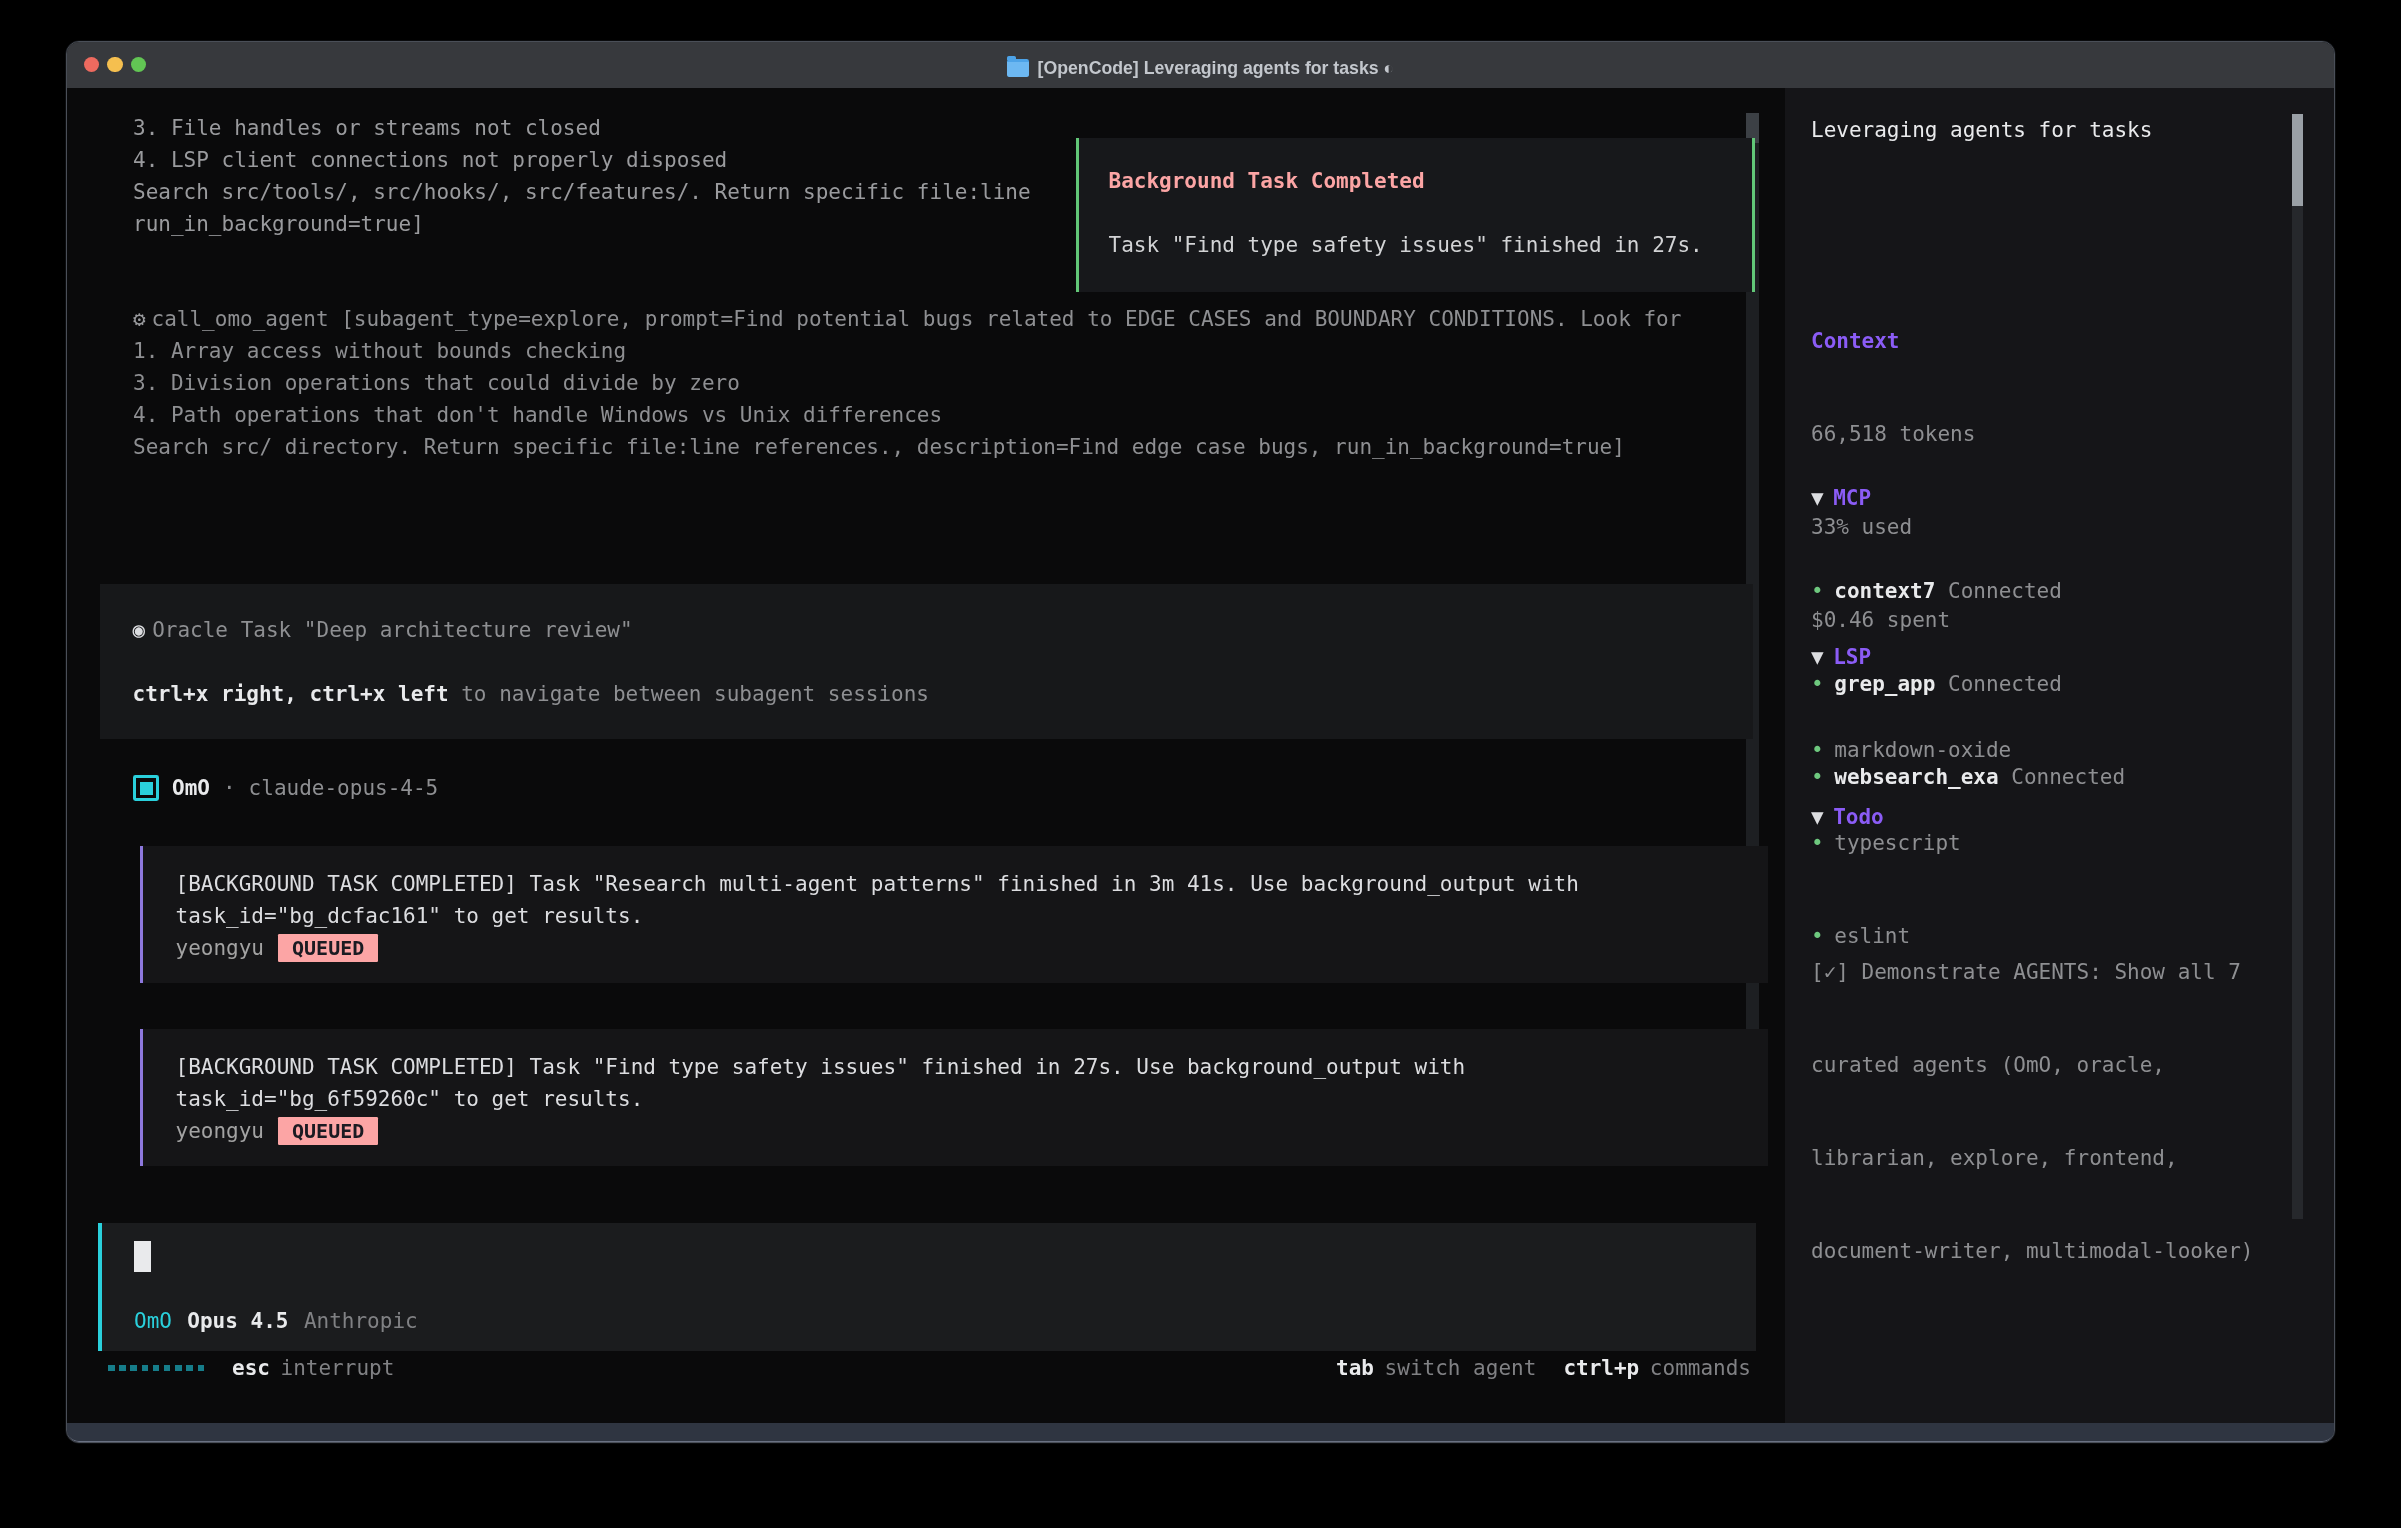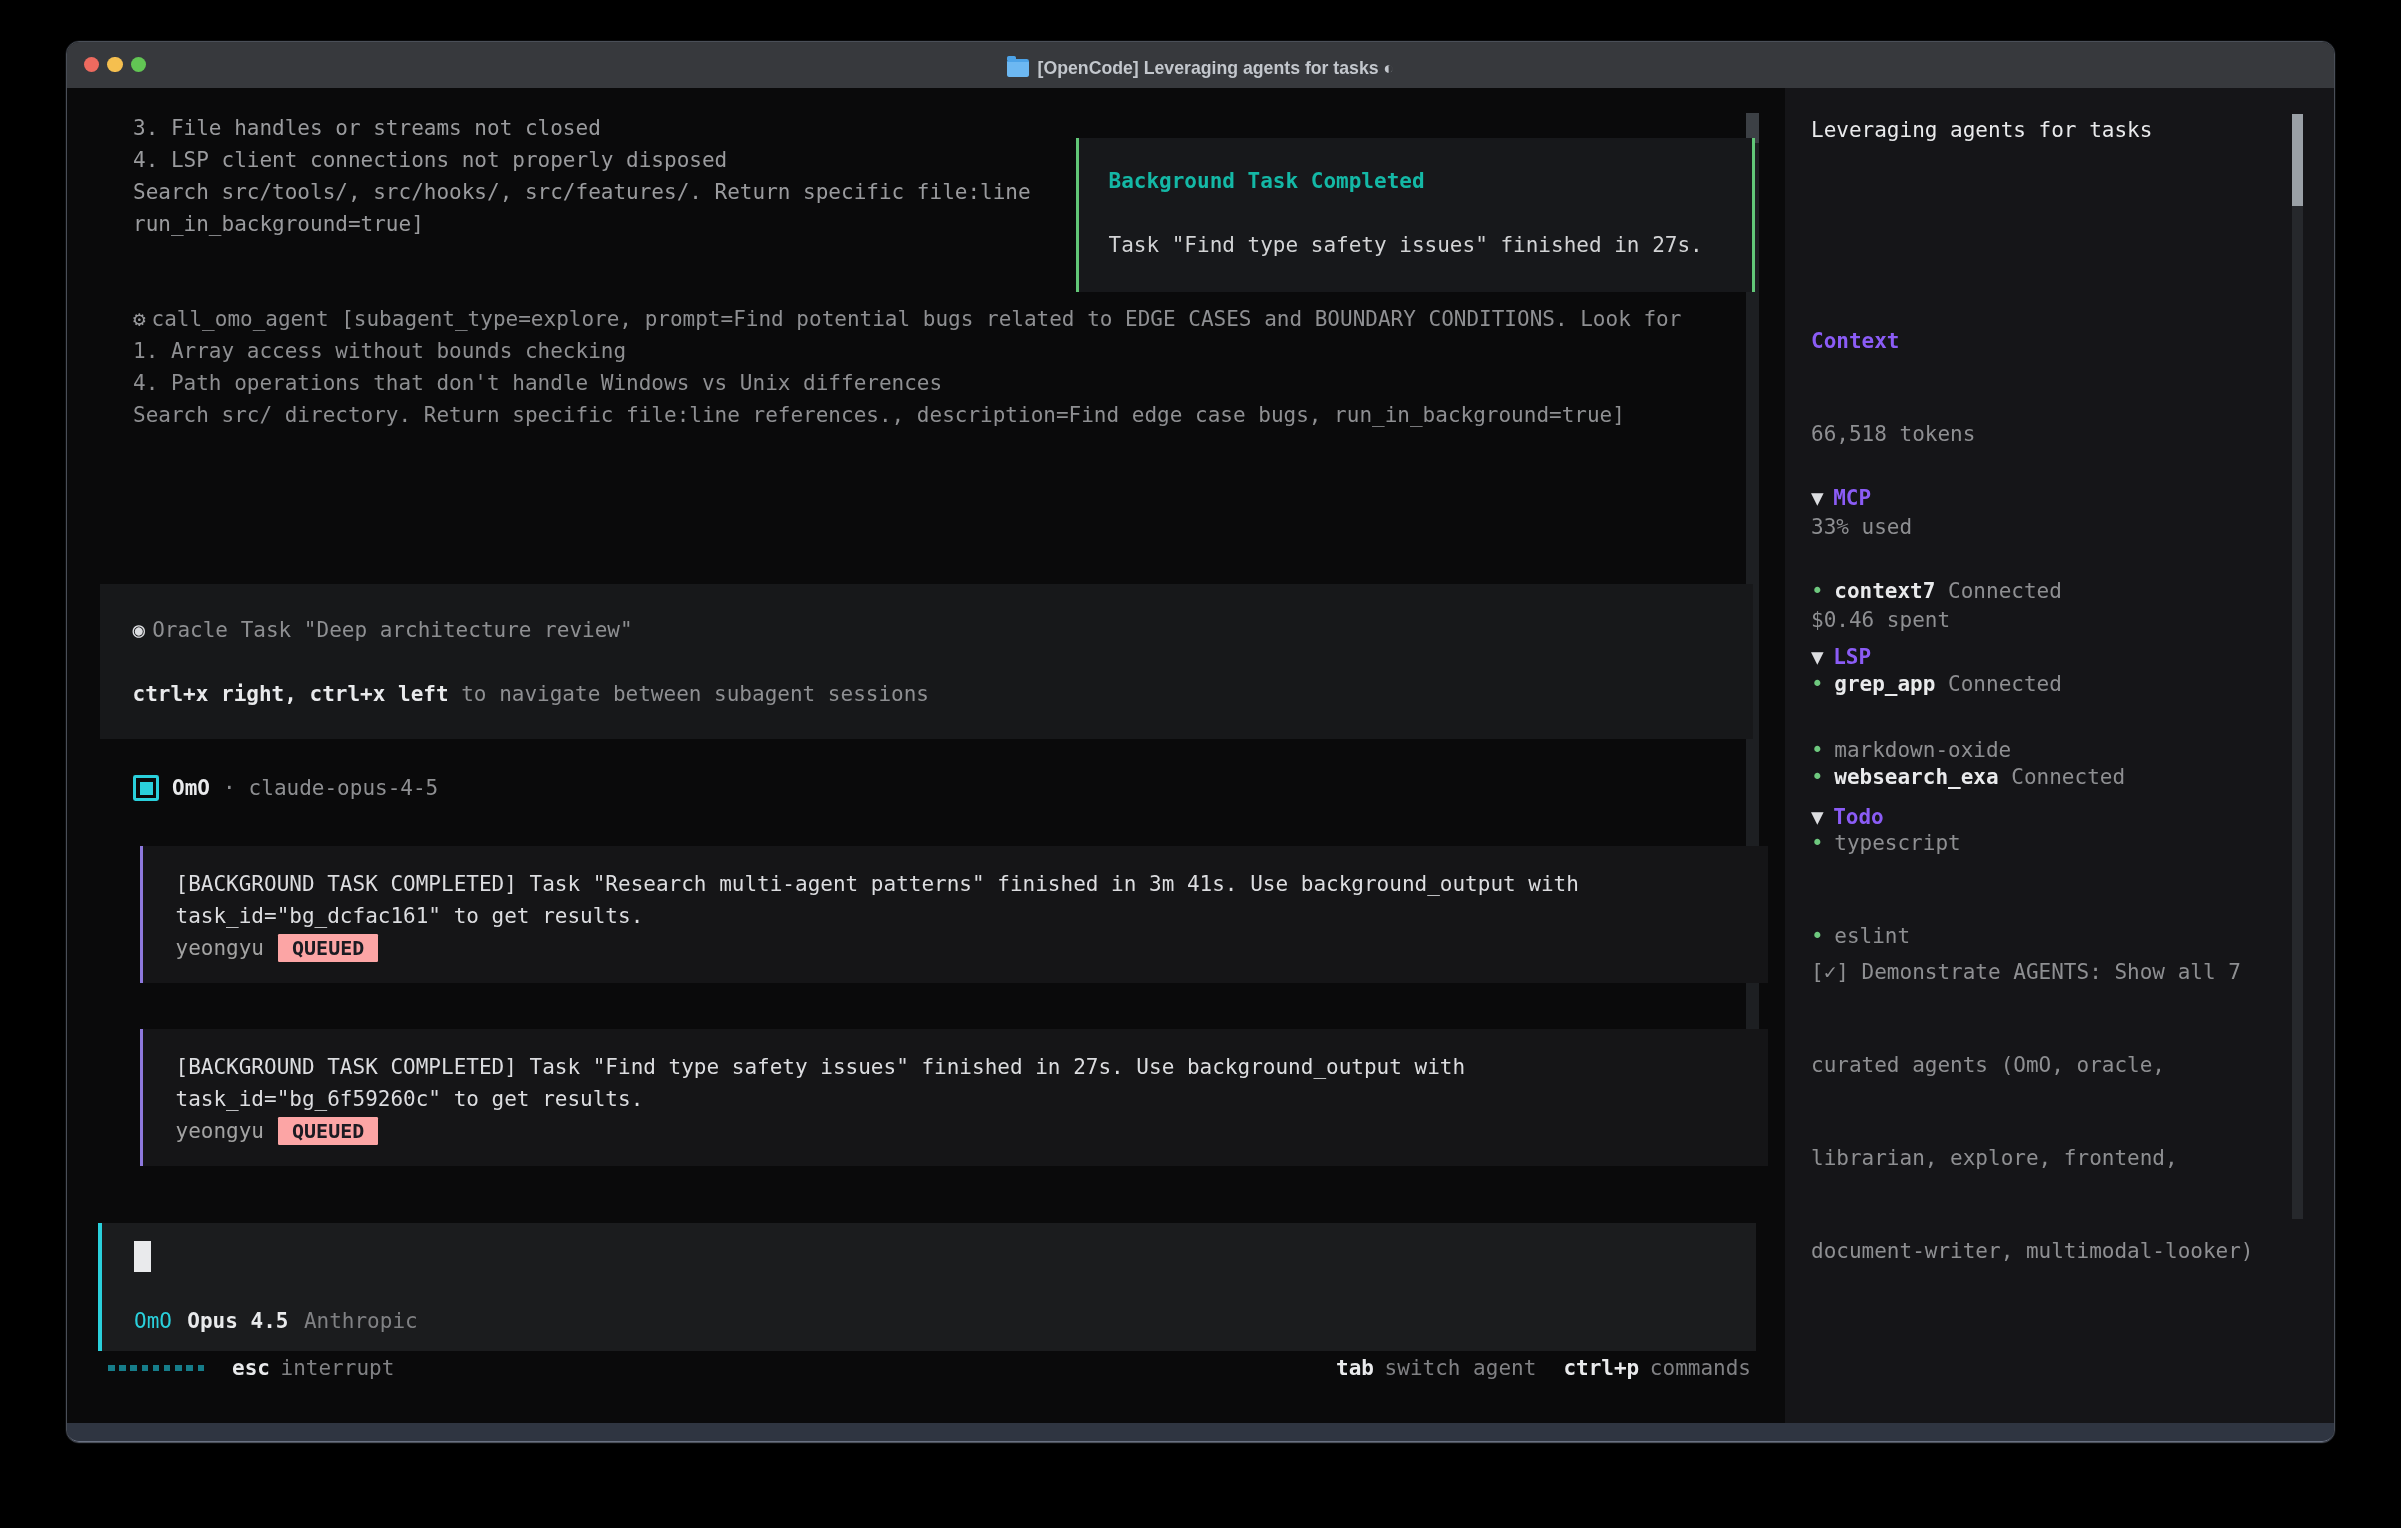--- a/index.html
+++ b/index.html
@@ -41,21 +41,21 @@
   .dim2 { color:#8e8f92; }
   .soft { color:#d2d3d5; }
 
   .topblock { position:absolute; left:66px; top:23.6px; }
   .toolblock { position:absolute; left:66px; top:215px; }
   .gear { color:#9a9b9e; margin-right:5.9px; }
 
   .notification { position:absolute; left:1009px; top:50px; width:679px; height:154px;
                   background:#17181b; border-left:3.5px solid #62c778; border-right:3.5px solid #62c778;
                   padding:27px 0 0 29.5px; z-index:5; }
-  .notification .title { font-weight:bold; color:#14b8a6; }
+  .notification .title { font-weight:bold; color:#fca5a5; }
   .notification .spacer { height:32px; }
 
   .oracle-card { position:absolute; left:33px; top:496px; width:1653px; height:155px;
                  background:#17181a; padding:30px 0 0 32.5px; }
   .oracle-icon { color:#dcdde0; margin-right:7px; }
   .hint-bold { color:#e9eaec; font-weight:bold; }
 
   .agent-line { position:absolute; left:66px; top:684px; height:32px; display:flex; align-items:center; gap:13px; }
   .omo-icon { width:26px; height:26px; border:3px solid #2ad0dc; border-radius:2.4px;
               display:flex; align-items:center; justify-content:center; }
@@ -142,20 +142,21 @@
         <div class="t dim">3. File handles or streams not closed</div>
         <div class="t dim">4. LSP client connections not properly disposed</div>
         <div class="t dim"></div>
         <div class="t dim">Search src/tools/, src/hooks/, src/features/. Return specific file:line</div>
         <div class="t dim">run_in_background=true]</div>
       </div>
 
       <div class="toolblock">
         <div class="t dim2"><span class="gear">⚙</span><span>call_omo_agent [subagent_type=explore, prompt=Find potential bugs related to EDGE CASES and BOUNDARY CONDITIONS. Look for</span></div>
         <div class="t dim2">1. Array access without bounds checking</div>
+        <div class="t dim2">3. Division operations that could divide by zero</div>
         <div class="t dim2">4. Path operations that don't handle Windows vs Unix differences</div>
         <div class="t dim2"></div>
         <div class="t dim2">Search src/ directory. Return specific file:line references., description=Find edge case bugs, run_in_background=true]</div>
       </div>
 
       <div class="notification">
         <div class="t title">Background Task Completed</div>
         <div class="spacer"></div>
         <div class="t soft">Task "Find type safety issues" finished in 27s.</div>
       </div>

